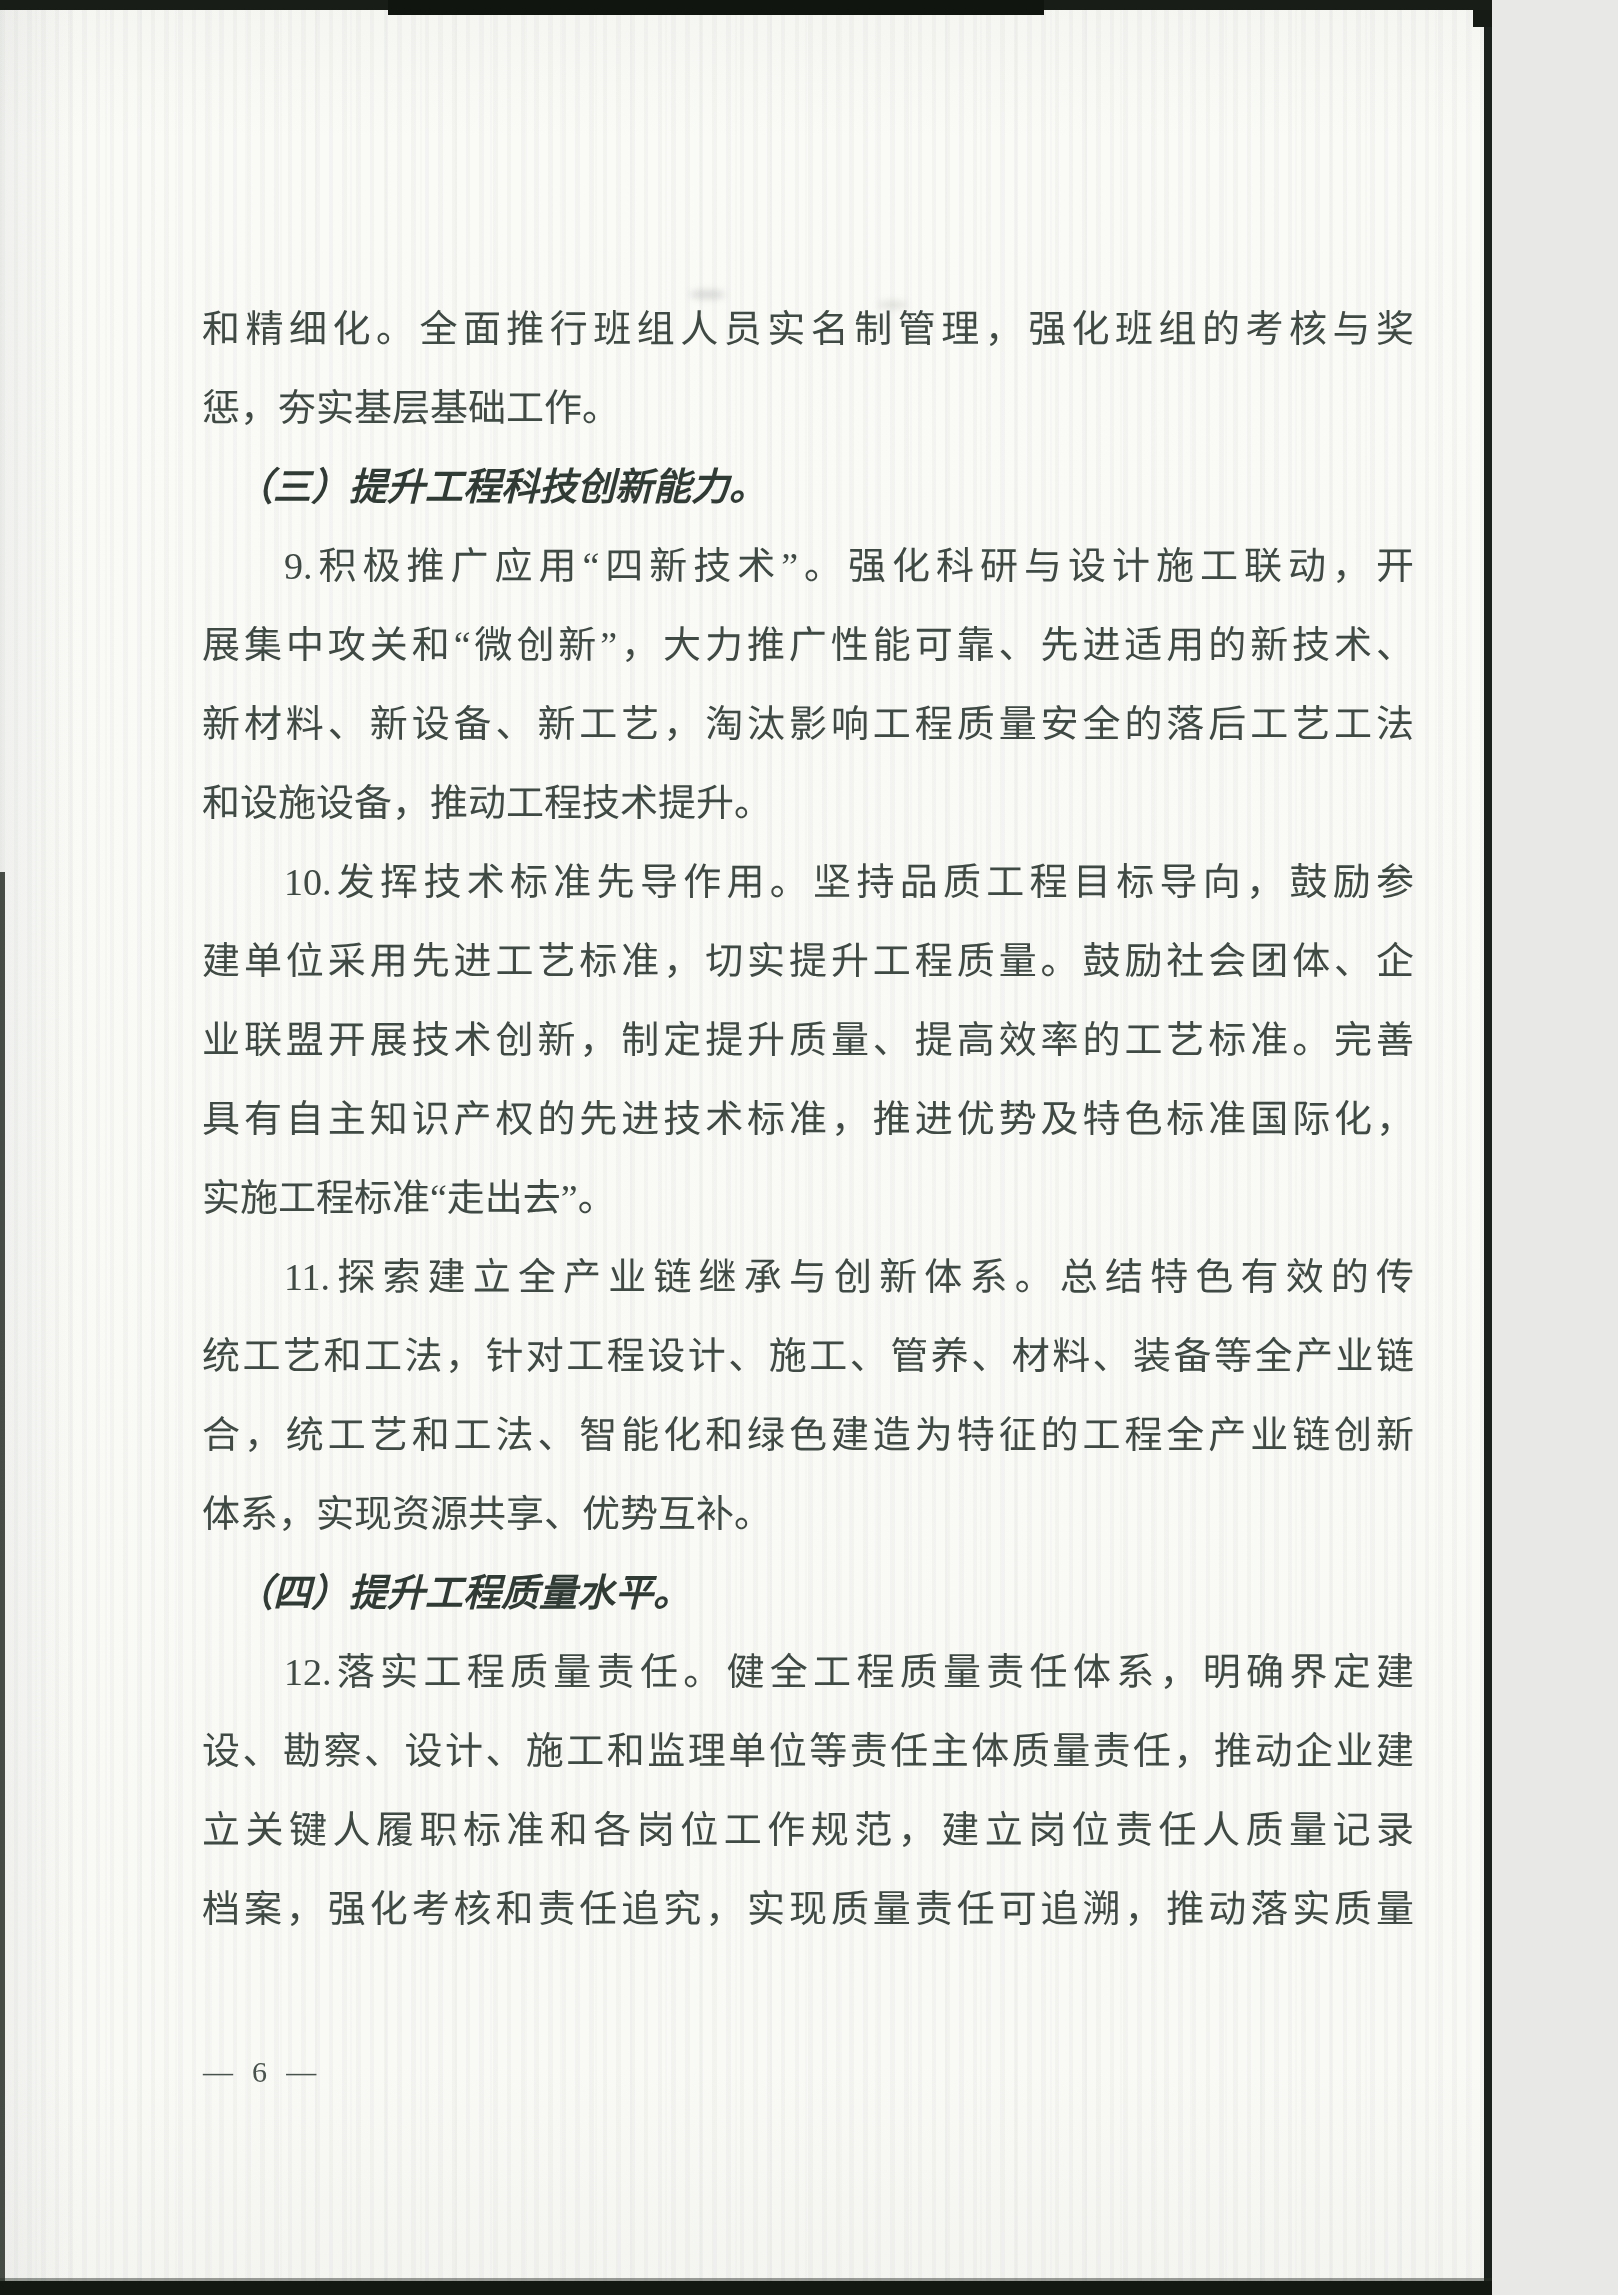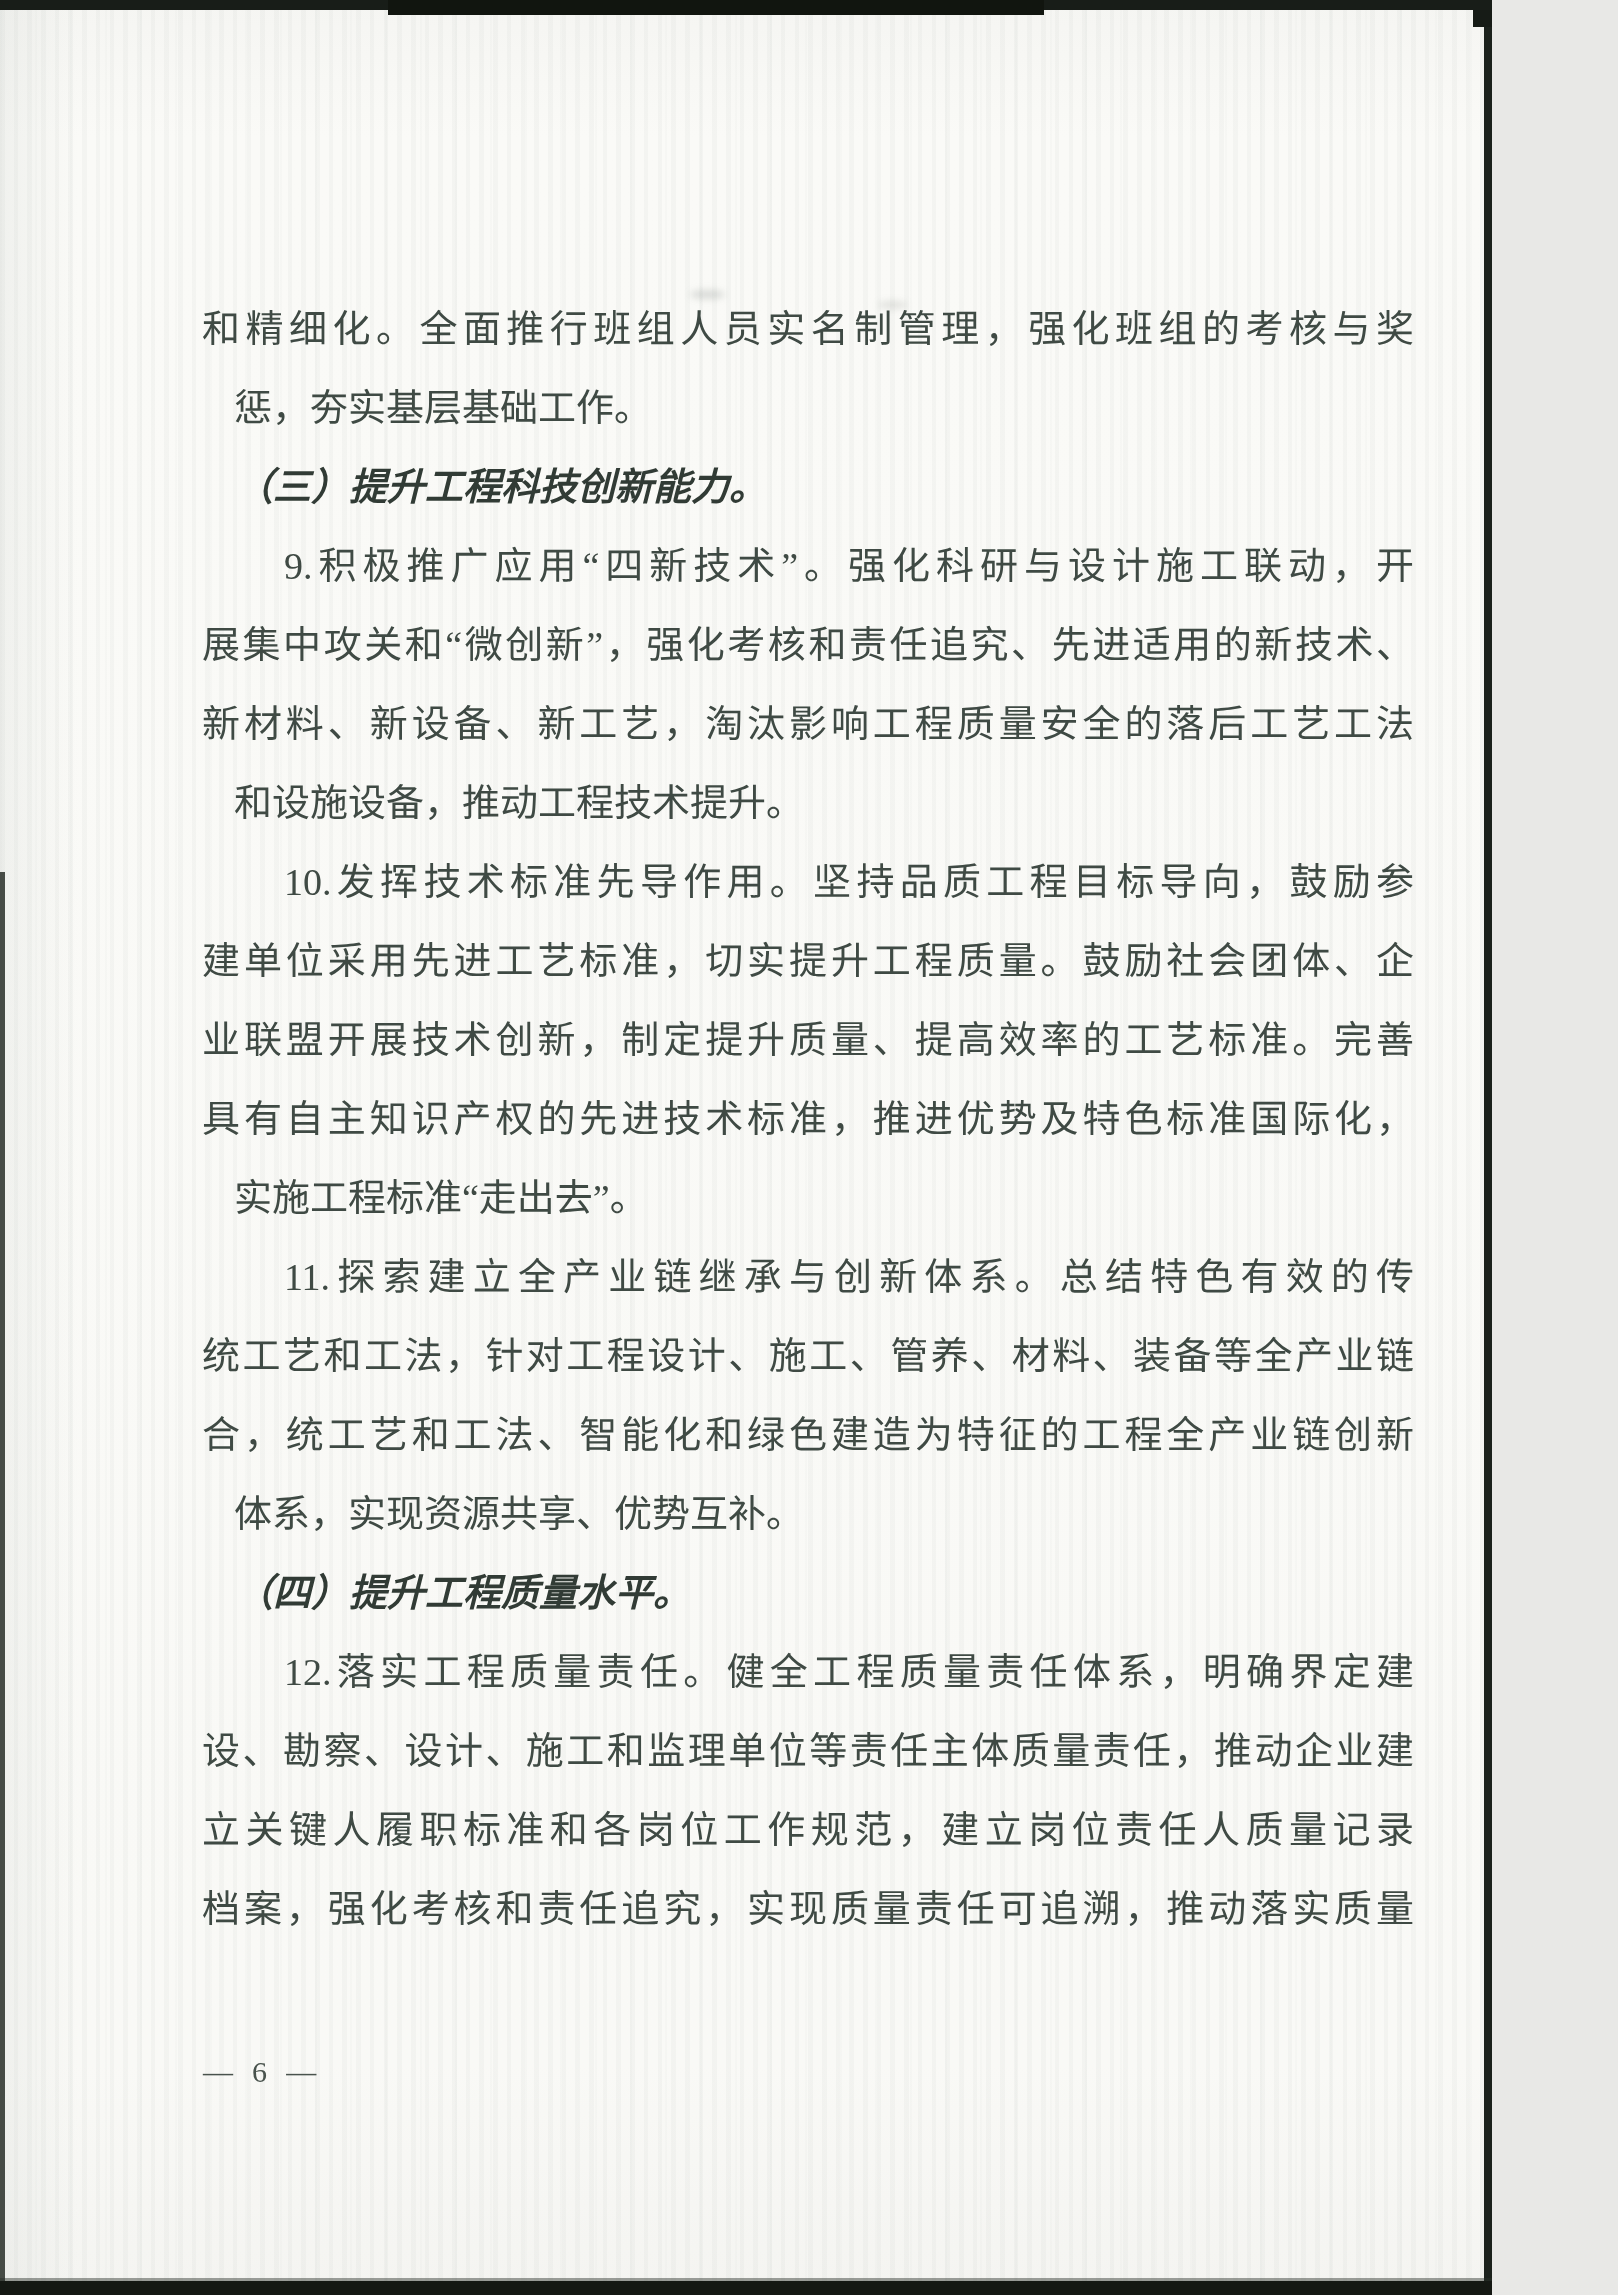--- a/index.html
+++ b/index.html
@@ -43,21 +43,21 @@
     height:79px;line-height:79px;
     font-size:38px;
     color:#3f4a44;
     white-space:normal;
   }
   .just{
     text-align:justify;
     text-align-last:justify;
     text-justify:inter-character;
   }
-  .end{text-align:left;margin-left:32px;}
+  .end{text-align:left;}
   .ind{text-indent:82px;}
   .head{
     text-indent:33px;
     font-weight:700;
     color:#313b35;
     text-align:left;
     font-style:italic;
   }
   .footer{
     position:absolute;
@@ -77,21 +77,21 @@
   <div class="streaks"></div>
 
   <div class="smudge smudge-a"></div>
   <div class="smudge smudge-b"></div>
 
   <main class="textblock">
     <p class="line just">和精细化。全面推行班组人员实名制管理，强化班组的考核与奖</p>
     <p class="line end">惩，夯实基层基础工作。</p>
     <p class="line head">（三）提升工程科技创新能力。</p>
     <p class="line just ind">9.积极推广应用“四新技术”。强化科研与设计施工联动，开</p>
-    <p class="line just">展集中攻关和“微创新”，强化考核和责任追究、先进适用的新技术、</p>
+    <p class="line just">展集中攻关和“微创新”，大力推广性能可靠、先进适用的新技术、</p>
     <p class="line just">新材料、新设备、新工艺，淘汰影响工程质量安全的落后工艺工法</p>
     <p class="line end">和设施设备，推动工程技术提升。</p>
     <p class="line just ind">10.发挥技术标准先导作用。坚持品质工程目标导向，鼓励参</p>
     <p class="line just">建单位采用先进工艺标准，切实提升工程质量。鼓励社会团体、企</p>
     <p class="line just">业联盟开展技术创新，制定提升质量、提高效率的工艺标准。完善</p>
     <p class="line just">具有自主知识产权的先进技术标准，推进优势及特色标准国际化，</p>
     <p class="line end">实施工程标准“走出去”。</p>
     <p class="line just ind">11.探索建立全产业链继承与创新体系。总结特色有效的传</p>
     <p class="line just">统工艺和工法，针对工程设计、施工、管养、材料、装备等全产业链</p>
     <p class="line just">合，统工艺和工法、智能化和绿色建造为特征的工程全产业链创新</p>

